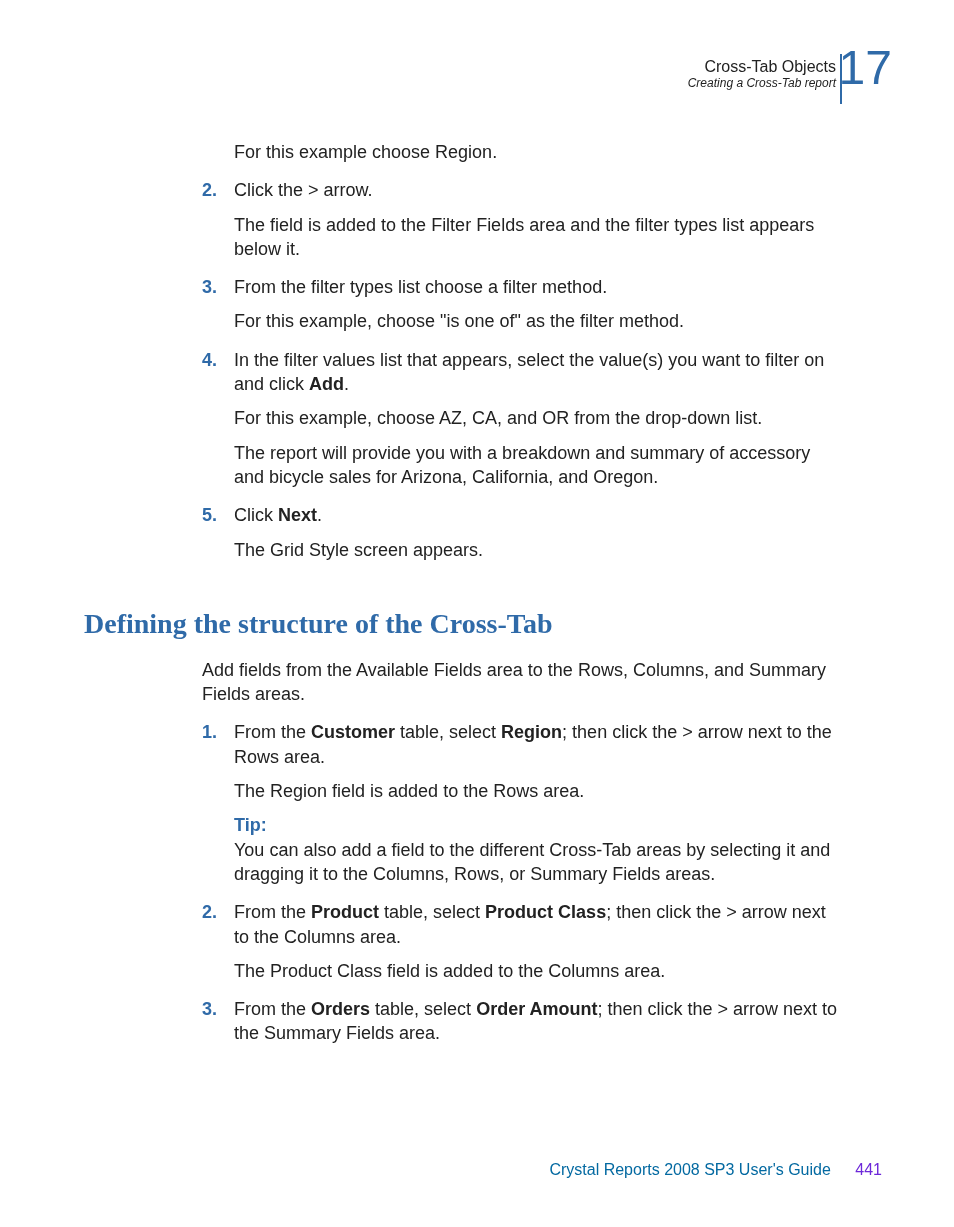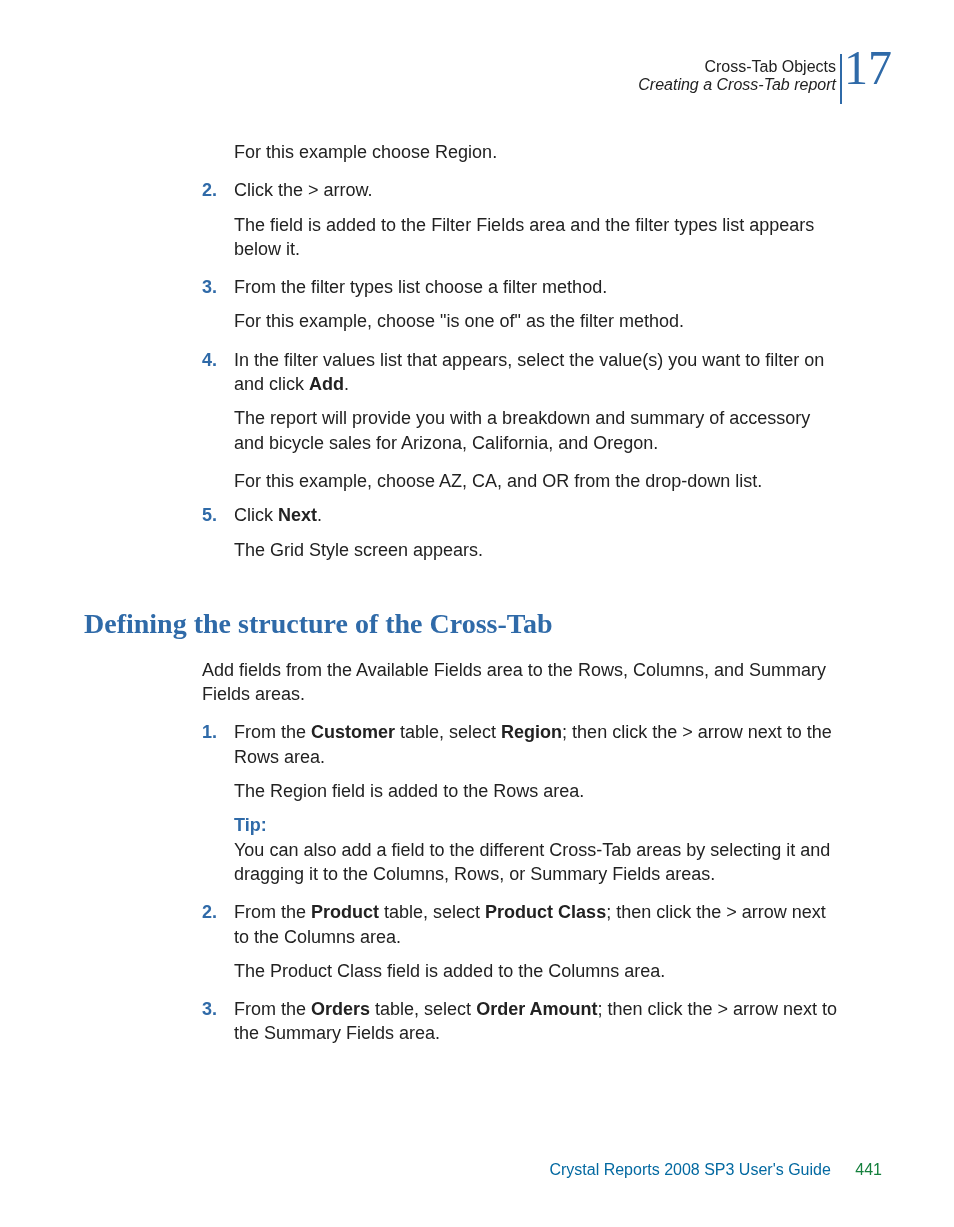--- a/index.html
+++ b/index.html
@@ -19,26 +19,26 @@
     width: 954px;
     height: 1227px;
     box-sizing: border-box;
     border-radius: 25px;
   }
   .header-upper {
     font-size: 16px;
     color: #222;
   }
   .header-lower {
-    font-size: 16px;
+    font-size: 12px;
     font-style: italic;
     color: #222;
   }
   .chap-num {
-    font-family: Liberation Serif, serif;
+    font-family: Liberation Sans, sans-serif;
     font-size: 48px;
     color: #2f6aa8;
     position: absolute;
     top: 44px;
     right: 62px;
     line-height: 1;
   }
   .vdiv {
     position: absolute;
     right: 112px;
@@ -100,21 +100,21 @@
   .footer {
     position: absolute;
     bottom: 48px;
     right: 72px;
     font-size: 16px;
   }
   .footer-title {
     color: #0369a1;
   }
   .footer-page {
-    color: #15803d;
+    color: #6d28d9;
     margin-left: 20px;
   }
   b { font-weight: bold; }
 </style>
 </head>
 <body>
 
 <div class="page">
 
   <div class="vdiv"></div>
@@ -137,22 +137,22 @@
     <div class="step">
       <div class="num">3.</div>
       <div class="txt">From the filter types list choose a filter method.</div>
     </div>
     <div class="sub-block">For this example, choose "is one of" as the filter method.</div>
 
     <div class="step">
       <div class="num">4.</div>
       <div class="txt"><span>In the filter values list that appears, select the value(s) you want to filter on and click </span><b>Add</b><span>.</span></div>
     </div>
+    <div class="sub-block" style="margin-bottom:10px;">For this example, choose AZ, CA, and OR from the drop-down list.</div>
     <div class="sub-block">The report will provide you with a breakdown and summary of accessory and bicycle sales for Arizona, California, and Oregon.</div>
-    <div class="sub-block" style="margin-bottom:10px;">For this example, choose AZ, CA, and OR from the drop-down list.</div>
 
     <div class="step">
       <div class="num">5.</div>
       <div class="txt"><span>Click </span><b>Next</b><span>.</span></div>
     </div>
     <div class="sub-block">The Grid Style screen appears.</div>
 
     <div class="h2">Defining the structure of the Cross-Tab</div>
 
     <div class="body-block" style="margin-left:118px;">Add fields from the Available Fields area to the Rows, Columns, and Summary Fields areas.</div>

